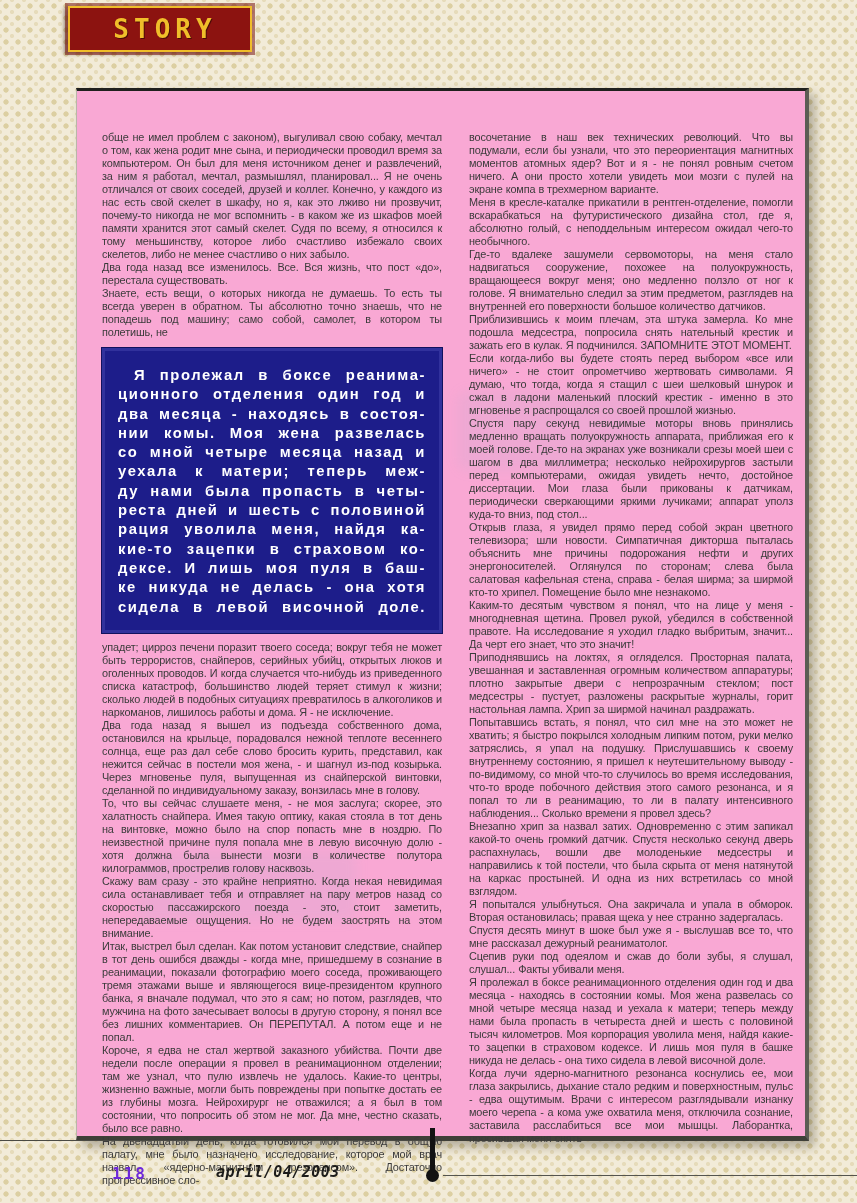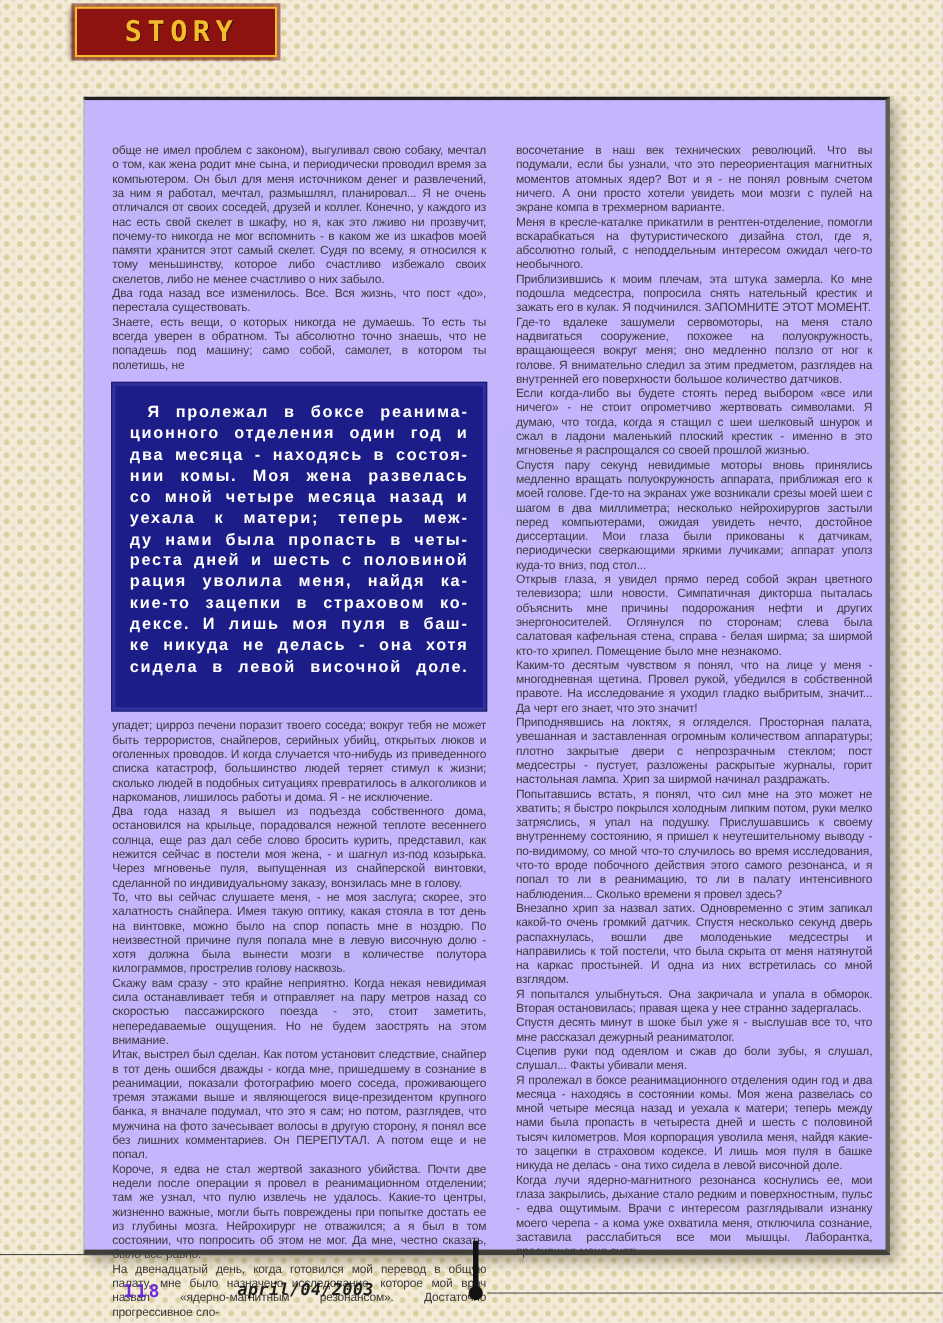--- a/index.html
+++ b/index.html
@@ -20,41 +20,41 @@
     box-shadow:0 0 0 3px rgba(120,20,14,.55), -4px 2px 4px rgba(40,10,8,.45);
     display:flex;align-items:center;justify-content:center;
   }
   .story-tag span{
     font-family:"DejaVu Sans Mono",monospace;font-weight:bold;
     font-size:26px;letter-spacing:5px;color:var(--accent-yellow,#ffd23f);
     padding-left:10px;text-shadow:1px 1px 0 rgba(60,10,5,.8);
   }
   .sheet{
     position:absolute;left:76px;top:88px;width:728px;height:1045px;
-    background:#c4b5fd;
+    background:#f9a8d4;
     border-top:3px solid #20201e;
     border-right:4px solid #5c5c54;
     border-bottom:5px solid #3f3f38;
     border-left:1px solid #b9b6a8;
     box-shadow:6px 6px 10px rgba(60,55,40,.35);
   }
   .scan-tint{position:absolute;background:rgba(150,175,205,.10);filter:blur(6px);border-radius:12px;pointer-events:none;}
   .col{position:absolute;top:40px;color:#3b3b3b;}
   .col-left{left:25px;width:340px;}
   .col-right{left:392px;width:324px;}
   .para{
     margin:0;font-size:10.9px;line-height:13px;text-align:justify;
     letter-spacing:-0.15px;word-spacing:0.2px;
   }
   .pull-quote{
     margin:9px 0 8px 0;
     background:var(--quote-bg,#1d1d8a);
     border:3px solid #31319c;
     box-shadow:0 0 0 1px #11115e;
-    padding:15px 13px 26px 13px;
+    padding:15px 13px 13px 13px;
     color:var(--quote-text,#ffffff);
   }
   .pq-line{
     font-weight:bold;font-size:14.8px;line-height:19.3px;
     letter-spacing:1.6px;word-spacing:2px;
     text-align:justify;text-align-last:justify;
     white-space:nowrap;overflow:hidden;
   }
   .pq-line:first-child{text-indent:16px;}
   .footer-rule-left{position:absolute;left:0;top:1140px;width:433px;height:1px;background:#4a4a44;}
@@ -114,22 +114,22 @@
           <p class="para">Скажу вам сразу - это крайне неприятно. Когда некая невидимая сила останавливает тебя и отправляет на пару метров назад со скоростью пассажирского поезда - это, стоит заметить, непередаваемые ощущения. Но не будем заострять на этом внимание.</p>
           <p class="para">Итак, выстрел был сделан. Как потом установит следствие, снайпер в тот день ошибся дважды - когда мне, пришедшему в сознание в реанимации, показали фотографию моего соседа, проживающего тремя этажами выше и являющегося вице-президентом крупного банка, я вначале подумал, что это я сам; но потом, разглядев, что мужчина на фото зачесывает волосы в другую сторону, я понял все без лишних комментариев. Он ПЕРЕПУТАЛ. А потом еще и не попал.</p>
           <p class="para">Короче, я едва не стал жертвой заказного убийства. Почти две недели после операции я провел в реанимационном отделении; там же узнал, что пулю извлечь не удалось. Какие-то центры, жизненно важные, могли быть повреждены при попытке достать ее из глубины мозга. Нейрохирург не отважился; а я был в том состоянии, что попросить об этом не мог. Да мне, честно сказать, было все равно.</p>
           <p class="para">На двенадцатый день, когда готовился мой перевод в общую палату, мне было назначено исследование, которое мой врач назвал «ядерно-магнитным резонансом». Достаточно прогрессивное сло-</p>
         </div>
     </div>
 
     <div class="col col-right">
         <p class="para">восочетание в наш век технических революций. Что вы подумали, если бы узнали, что это переориентация магнитных моментов атомных ядер? Вот и я - не понял ровным счетом ничего. А они просто хотели увидеть мои мозги с пулей на экране компа в трехмерном варианте.</p>
         <p class="para">Меня в кресле-каталке прикатили в рентген-отделение, помогли вскарабкаться на футуристического дизайна стол, где я, абсолютно голый, с неподдельным интересом ожидал чего-то необычного.</p>
+        <p class="para">Где-то вдалеке зашумели сервомоторы, на меня стало надвигаться сооружение, похожее на полуокружность, вращающееся вокруг меня; оно медленно ползло от ног к голове. Я внимательно следил за этим предметом, разглядев на внутренней его поверхности большое количество датчиков.</p>
         <p class="para">Приблизившись к моим плечам, эта штука замерла. Ко мне подошла медсестра, попросила снять нательный крестик и зажать его в кулак. Я подчинился. ЗАПОМНИТЕ ЭТОТ МОМЕНТ.</p>
-        <p class="para">Где-то вдалеке зашумели сервомоторы, на меня стало надвигаться сооружение, похожее на полуокружность, вращающееся вокруг меня; оно медленно ползло от ног к голове. Я внимательно следил за этим предметом, разглядев на внутренней его поверхности большое количество датчиков.</p>
         <p class="para">Если когда-либо вы будете стоять перед выбором «все или ничего» - не стоит опрометчиво жертвовать символами. Я думаю, что тогда, когда я стащил с шеи шелковый шнурок и сжал в ладони маленький плоский крестик - именно в это мгновенье я распрощался со своей прошлой жизнью.</p>
         <p class="para">Спустя пару секунд невидимые моторы вновь принялись медленно вращать полуокружность аппарата, приближая его к моей голове. Где-то на экранах уже возникали срезы моей шеи с шагом в два миллиметра; несколько нейрохирургов застыли перед компьютерами, ожидая увидеть нечто, достойное диссертации. Мои глаза были прикованы к датчикам, периодически сверкающими яркими лучиками; аппарат уполз куда-то вниз, под стол...</p>
         <p class="para">Открыв глаза, я увидел прямо перед собой экран цветного телевизора; шли новости. Симпатичная дикторша пыталась объяснить мне причины подорожания нефти и других энергоносителей. Оглянулся по сторонам; слева была салатовая кафельная стена, справа - белая ширма; за ширмой кто-то хрипел. Помещение было мне незнакомо.</p>
         <p class="para">Каким-то десятым чувством я понял, что на лице у меня - многодневная щетина. Провел рукой, убедился в собственной правоте. На исследование я уходил гладко выбритым, значит... Да черт его знает, что это значит!</p>
         <p class="para">Приподнявшись на локтях, я огляделся. Просторная палата, увешанная и заставленная огромным количеством аппаратуры; плотно закрытые двери с непрозрачным стеклом; пост медсестры - пустует, разложены раскрытые журналы, горит настольная лампа. Хрип за ширмой начинал раздражать.</p>
         <p class="para">Попытавшись встать, я понял, что сил мне на это может не хватить; я быстро покрылся холодным липким потом, руки мелко затряслись, я упал на подушку. Прислушавшись к своему внутреннему состоянию, я пришел к неутешительному выводу - по-видимому, со мной что-то случилось во время исследования, что-то вроде побочного действия этого самого резонанса, и я попал то ли в реанимацию, то ли в палату интенсивного наблюдения... Сколько времени я провел здесь?</p>
         <p class="para">Внезапно хрип за назвал затих. Одновременно с этим запикал какой-то очень громкий датчик. Спустя несколько секунд дверь распахнулась, вошли две молоденькие медсестры и направились к той постели, что была скрыта от меня натянутой на каркас простыней. И одна из них встретилась со мной взглядом.</p>
         <p class="para">Я попытался улыбнуться. Она закричала и упала в обморок. Вторая остановилась; правая щека у нее странно задергалась.</p>
         <p class="para">Спустя десять минут в шоке был уже я - выслушав все то, что мне рассказал дежурный реаниматолог.</p>
         <p class="para">Сцепив руки под одеялом и сжав до боли зубы, я слушал, слушал... Факты убивали меня.</p>

